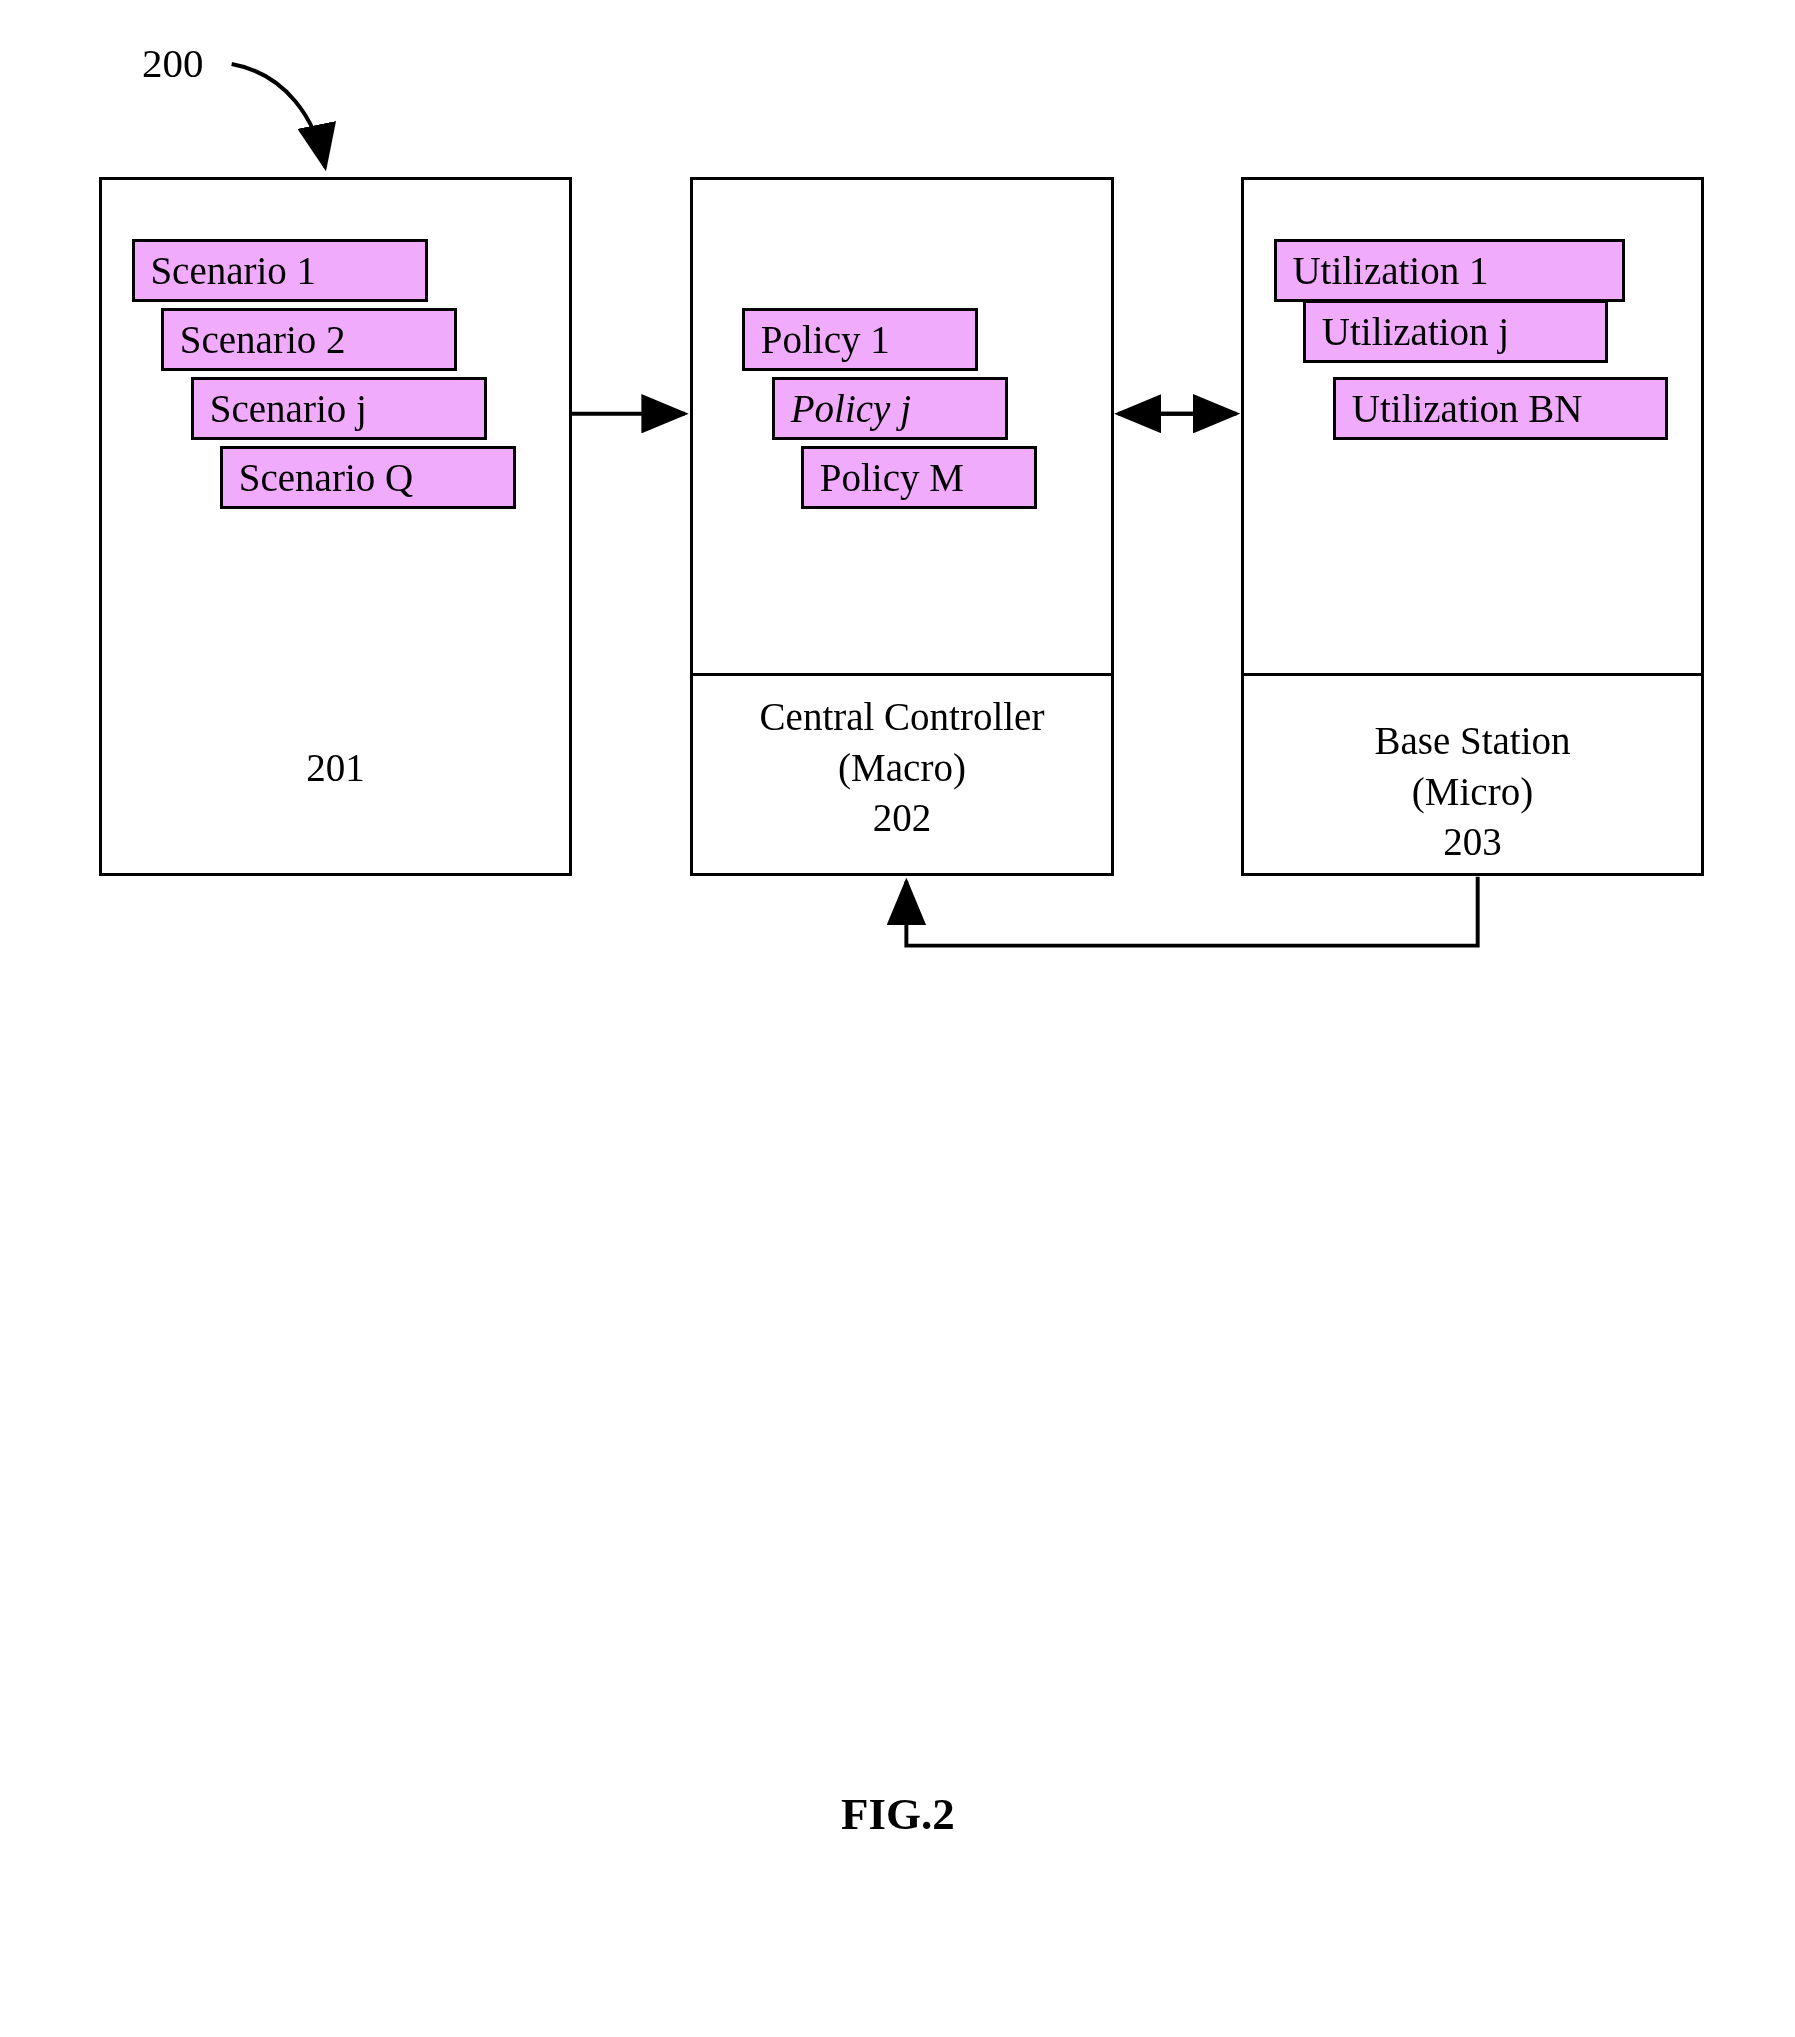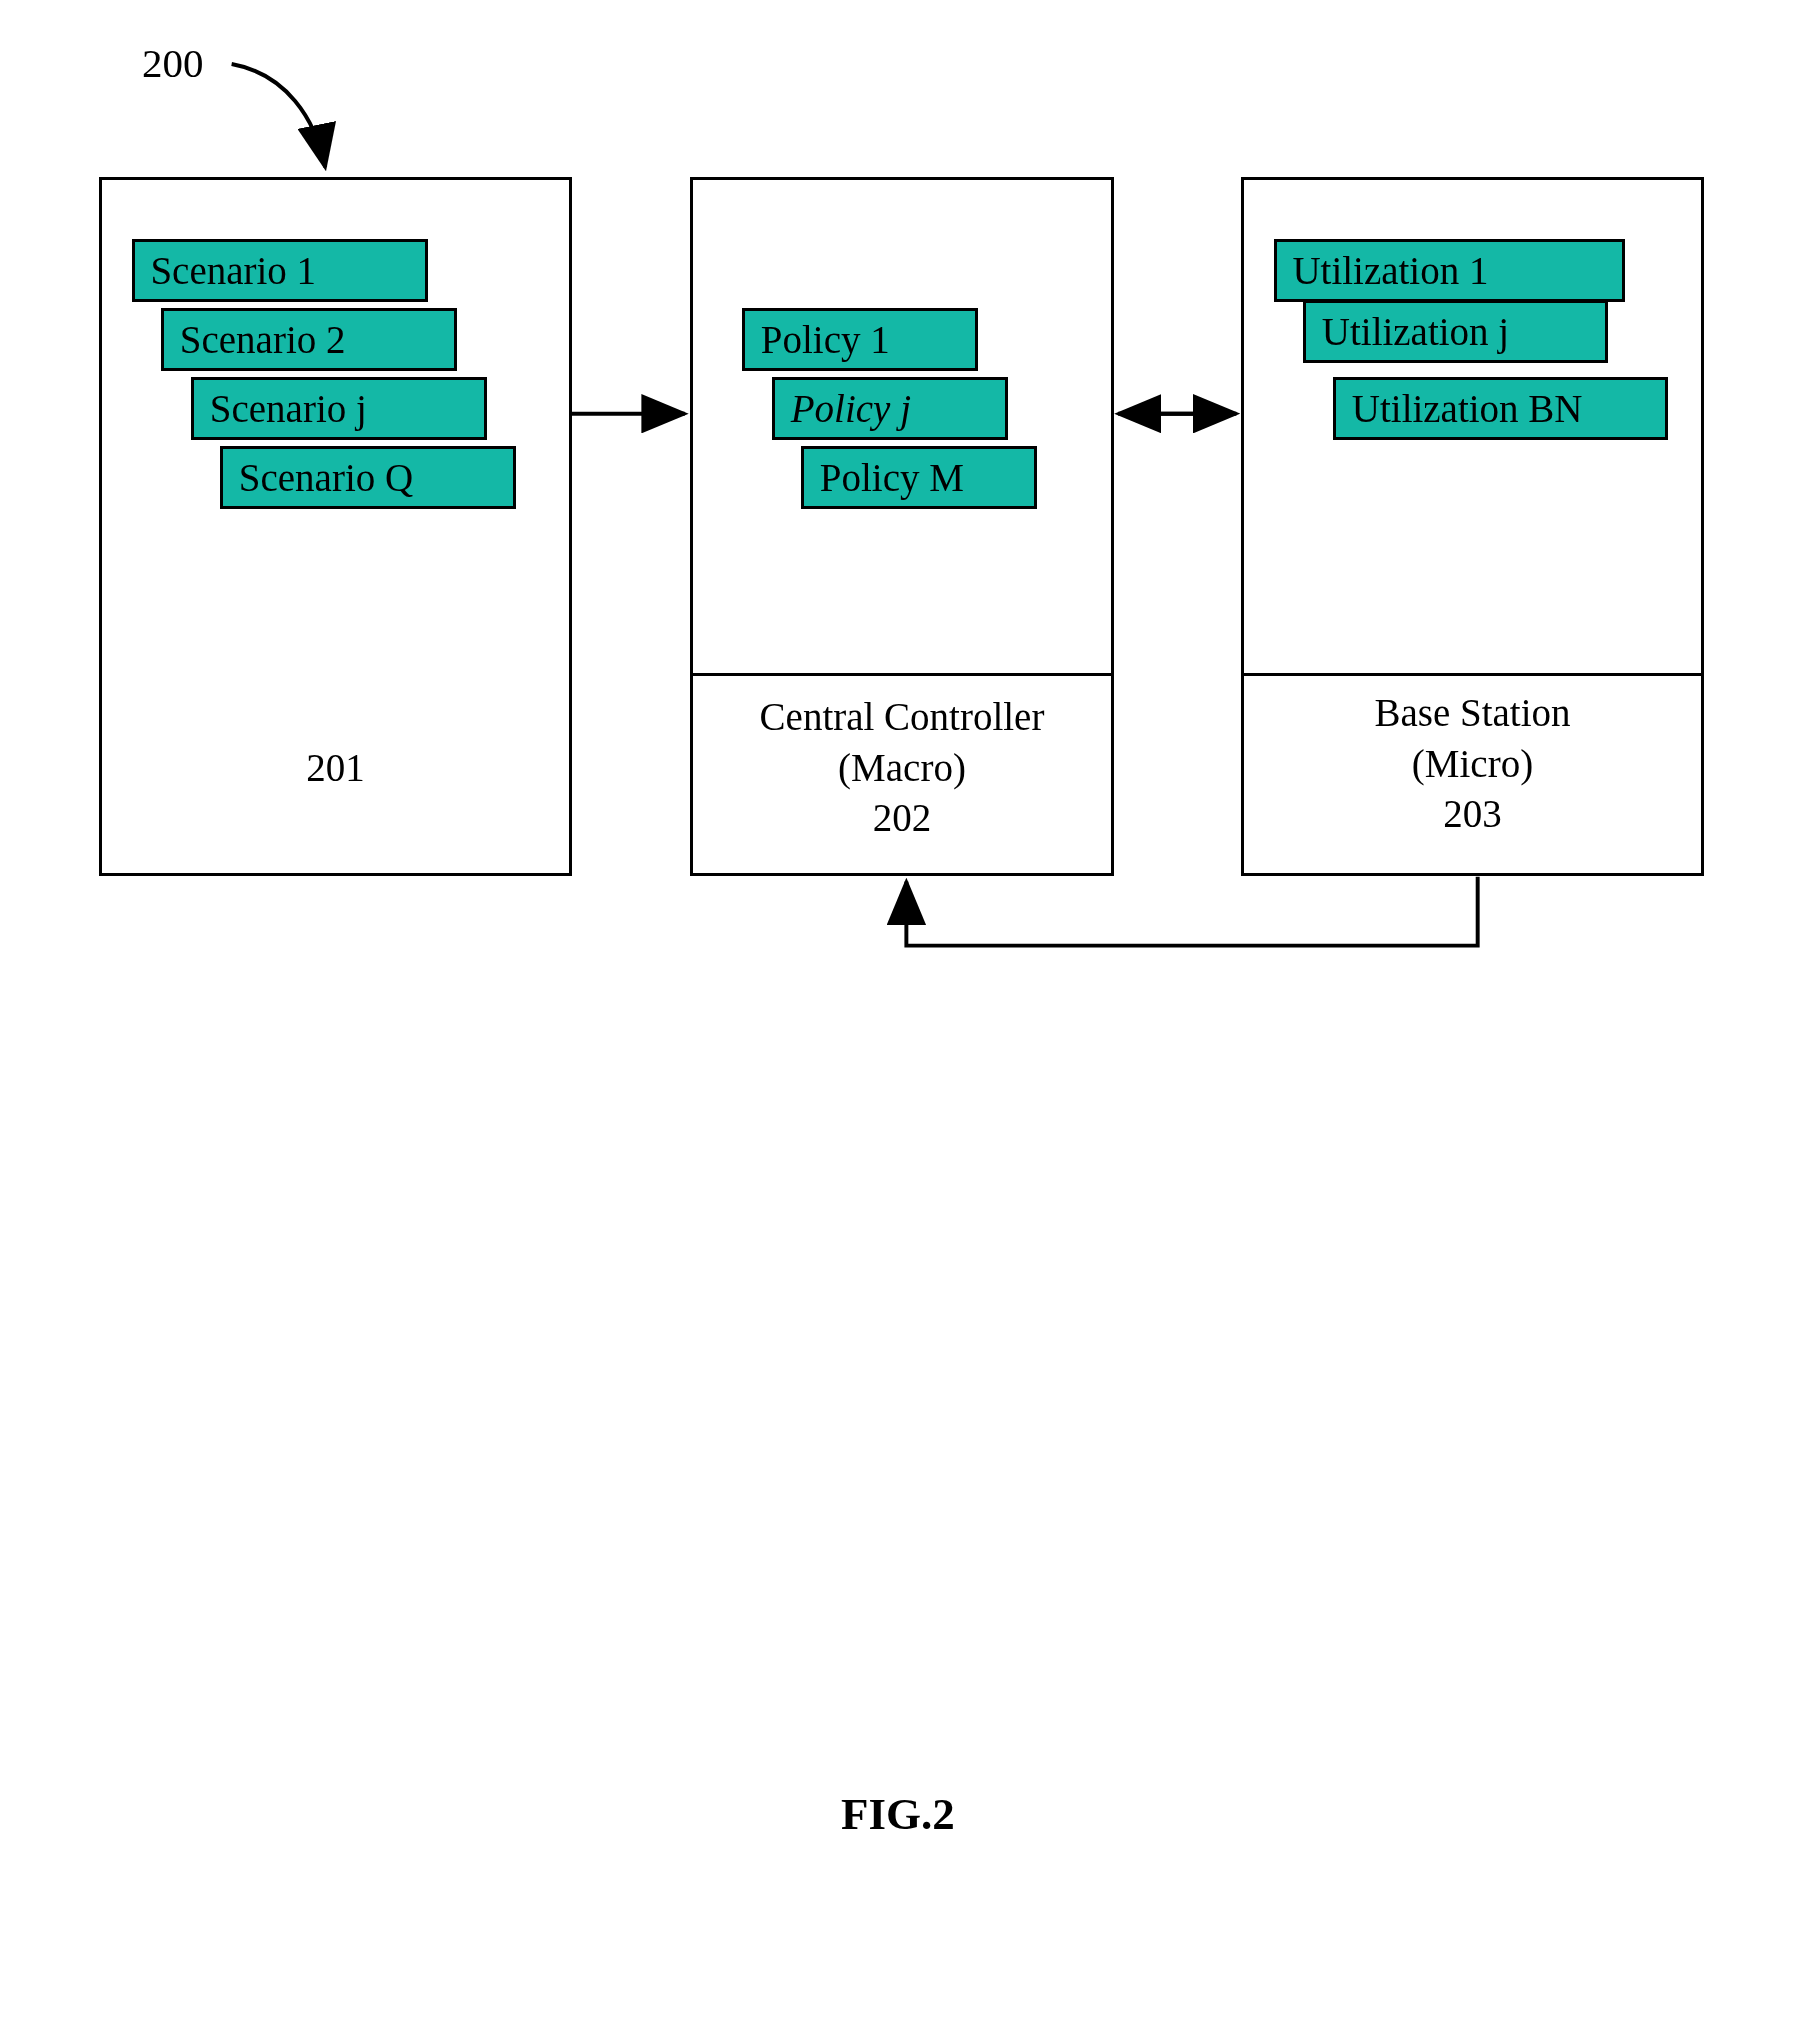--- a/index.html
+++ b/index.html
@@ -27,21 +27,21 @@
       background: #fff;
     }
     .block-inner {
       position: relative;
       width: 100%;
       height: 100%;
     }
     .card {
       position: absolute;
       border: 3px solid #000;
-      background: #14b8a6;
+      background: #f0abfc;
       padding: 5.9px 15.8px;
       font-size: 39px;
       white-space: nowrap;
     }
     .block-divider {
       position: absolute;
       left: 0;
       right: 0;
       border-top: 3px solid #000;
     }
@@ -102,21 +102,21 @@
       </div>
     </div>
   </div>
 
   <div class="block" style="left:1241px; top:177px; width:463px; height:699px;">
     <div class="block-inner">
       <div class="card" style="left:29.6px; top:59px; width:351px;">Utilization 1</div>
       <div class="card" style="left:59px; top:120px; width:305px;">Utilization j</div>
       <div class="card" style="left:89px; top:197px; width:335px;">Utilization BN</div>
       <div class="block-divider" style="top:493px;"></div>
-      <div class="block-footer" style="top:508px;">
+      <div class="block-footer" style="top:536px;">
         <div>Base Station</div>
         <div>(Micro)</div>
         <div>203</div>
       </div>
     </div>
   </div>
 
   <svg class="connectors" viewBox="0 0 1823 2068">
     <defs>
       <marker id="arrowhead" markerWidth="12" markerHeight="10" refX="11" refY="5" orient="auto">

